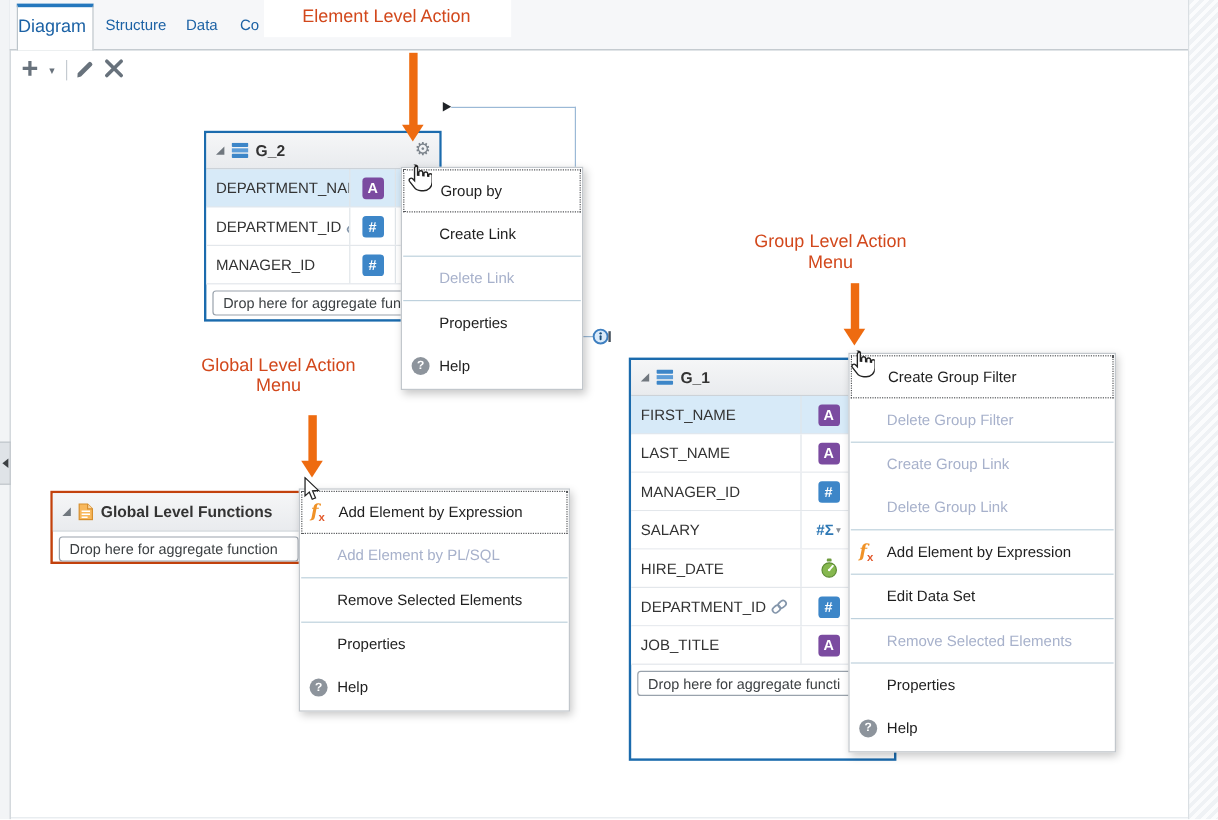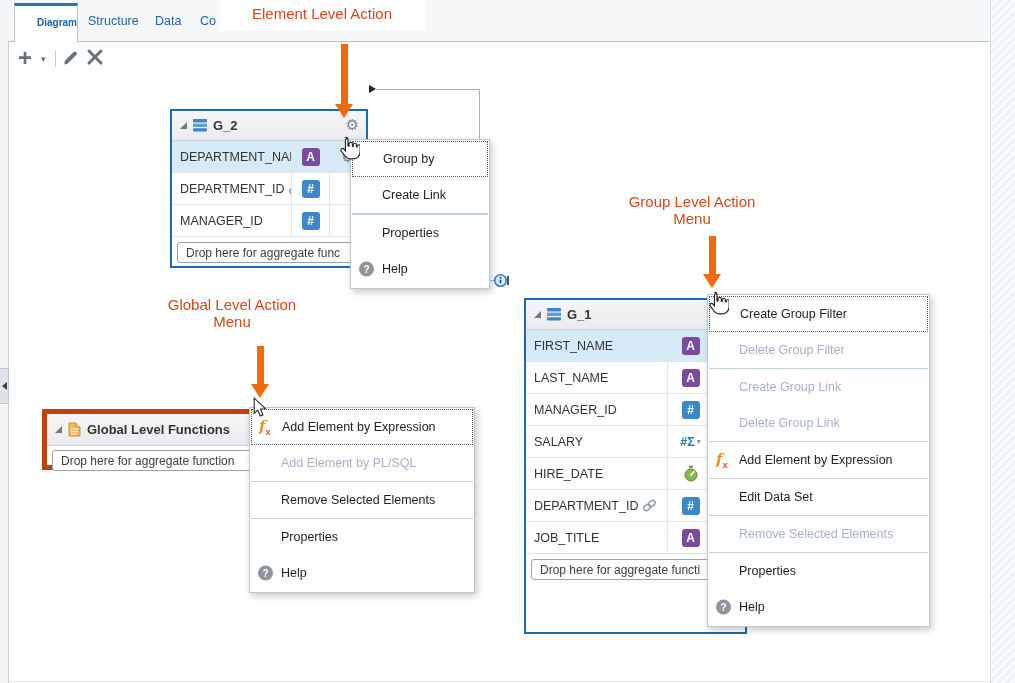--- a/index.html
+++ b/index.html
@@ -15,41 +15,41 @@
       border-right:5px solid #3c4043;}
   .right-strip{position:absolute;left:990px;top:0;width:25px;height:683px;z-index:2;
       background:repeating-linear-gradient(135deg,#eff2f5 0 3px,#fbfcfd 3px 6px);border-left:1px solid #dadfe3;}
   .bottom-line{position:absolute;left:8px;top:681px;width:982px;height:1px;background:#e4e9ed;}
 
   
   .tabbar{position:absolute;left:8px;top:0;width:982px;height:42px;background:#f6f7f9;
       border-bottom:1px solid #b9c0c6;box-sizing:border-box;z-index:3;}
   .tab-active{position:absolute;left:6px;top:3px;width:64px;height:39px;background:#fff;
       border:1px solid #bcc4ca;border-top:3px solid #2577bd;border-bottom:none;box-sizing:border-box;
-      z-index:4;text-align:right;line-height:33px;font-size:10px;font-weight:bold;color:var(--tab-text,#1c62a5);}
+      z-index:4;text-align:left;line-height:33px;font-size:15px;font-weight:normal;color:var(--tab-text,#1c62a5);}
   .tab-plain{position:absolute;top:14px;font-size:12.5px;color:var(--tab-text,#1c62a5);cursor:default;}
 
   .element-overlay{position:absolute;left:220px;top:0;width:206px;height:31px;background:#fff;z-index:30;}
 
   
   .tb-plus{position:absolute;left:18px;top:44px;font-size:24px;font-weight:bold;color:#68727c;z-index:4;}
   .tb-caret{position:absolute;left:41px;top:54px;font-size:9px;color:#68727c;z-index:4;}
   .tb-div{position:absolute;left:55px;top:50px;width:1px;height:17px;background:#c5cbd1;z-index:4;}
   .tb-ico{position:absolute;top:48px;z-index:4;}
 
   
   .conn{position:absolute;background:#9bb9d6;z-index:1;}
   .conn-tri{position:absolute;left:369px;top:85px;width:0;height:0;border-top:4px solid transparent;
       border-bottom:4px solid transparent;border-left:7px solid #1f2327;z-index:1;}
   .conn-circle{position:absolute;left:493px;top:273px;z-index:1;}
   .conn-tick{position:absolute;left:507px;top:276px;width:2px;height:9px;background:#4a5560;z-index:1;}
 
   
   .gbox{position:absolute;background:#fff;border:2px solid var(--accent-blue,#1b6bad);box-sizing:border-box;z-index:5;margin-top:25px;}
-  .gbox.gray{border:5px solid #c2410c;}
+  .gbox.gray{border:2px solid #c2410c;}
   .box-hd{height:30px;background:linear-gradient(#f5f6f7,#e9ebee);border-bottom:1px solid #ccd2d8;
       display:flex;align-items:center;gap:6px;padding:0 8px;box-sizing:border-box;position:relative;}
   .disc-tri{width:0;height:0;border-left:7px solid transparent;border-bottom:7px solid #70777e;}
   .box-title{font-weight:bold;font-size:13px;color:#333;white-space:nowrap;}
   .hd-gear{position:absolute;right:7px;top:6px;}
   .gear{color:#7c848c;font-size:15px;line-height:15px;}
   .row{display:flex;align-items:center;height:32px;border-bottom:1px solid #e3e7eb;box-sizing:border-box;background:#fff;}
   .row.sel{background:var(--selected-row,#d7eaf8);}
   .rname{flex:1;padding-left:8px;font-size:12.5px;color:#333;white-space:nowrap;overflow:hidden;
       display:flex;align-items:center;gap:4px;}
@@ -166,24 +166,25 @@
     <div class="row">
       <span class="rname">MANAGER_ID</span>
       <span class="icol" style="width:37px">
         <span class="badge badge-n">#</span>
       </span>
       <span class="icol" style="width:36px"></span>
     </div>
     <div class="dropzone" style="left:5px;top:131px;width:185px;height:21px">Drop here for aggregate func</div>
   </div>
 
-  <div class="menu" style="left:350px;top:139px;width:140px">
+  <div class="menu" style="left:334px;top:139px;width:152px">
     <div class="mi focus">Group by</div>
     <div class="mi">Create Link</div>
     <div class="msep"></div>
+    <div class="mi dis">Delete Link</div>
     <div class="msep"></div>
     <div class="mi">Properties</div>
     <div class="mi">
       <span class="mic qicon">?</span>
       <span>Help</span>
     </div>
   </div>
 
   <div class="gbox" style="left:524px;top:273px;width:223px;height:336px">
     <div class="box-hd">

